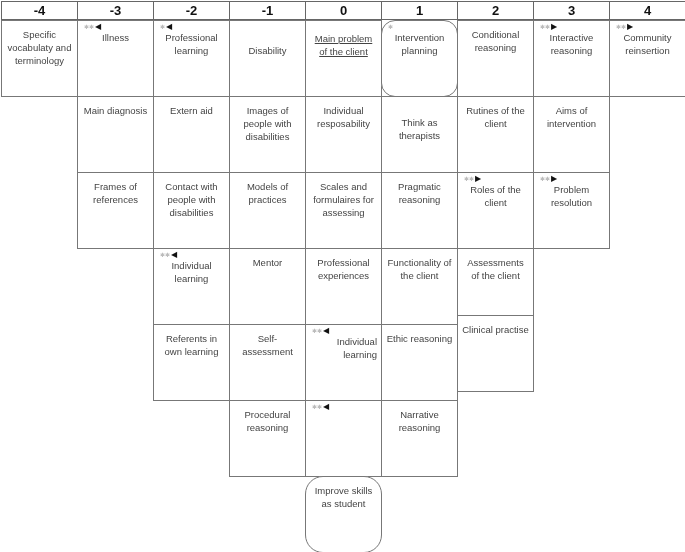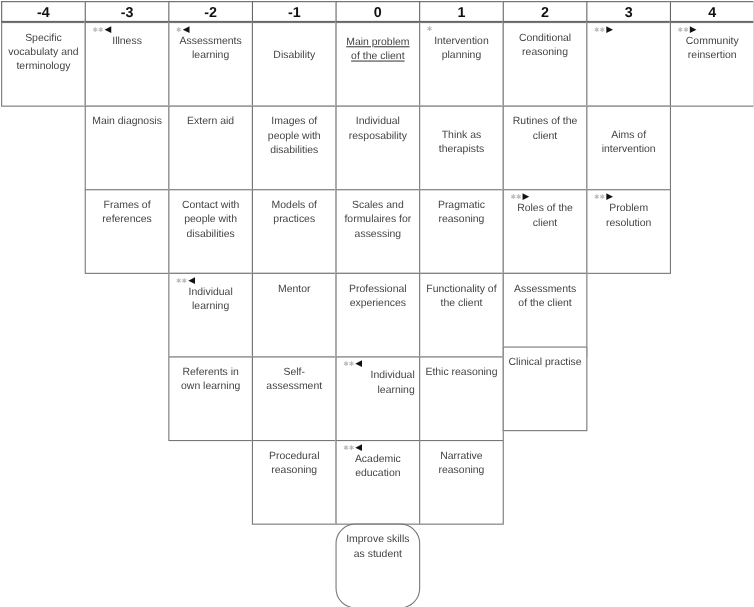--- a/index.html
+++ b/index.html
@@ -34,21 +34,21 @@
     </div>
     <div class="cell" style="left: 76px; top: 95px;">
       <div style="margin-top: 0px;">Main diagnosis</div>
     </div>
     <div class="cell" style="left: 76px; top: 171px;">
       <div style="margin-top: 0px;">Frames of references</div>
     </div>
     <div class="hdr" style="left: 152px; width: 76px;">-2</div>
     <div class="cell" style="left: 152px; top: 19px;">
       <span class="marker"><span>✱</span><span class="tri">◀</span></span>
-      <div style="margin-top: 3px;">Assessments learning</div>
+      <div style="margin-top: 3px;">Professional learning</div>
     </div>
     <div class="cell" style="left: 152px; top: 95px;">
       <div style="margin-top: 0px;">Extern aid</div>
     </div>
     <div class="cell" style="left: 152px; top: 171px;">
       <div style="margin-top: 0px;">Contact with people with disabilities</div>
     </div>
     <div class="cell" style="left: 152px; top: 247px;">
       <span class="marker"><span>✱✱</span><span class="tri">◀</span></span>
       <div style="margin-top: 3px;">Individual learning</div>
@@ -87,27 +87,26 @@
     </div>
     <div class="cell" style="left: 304px; top: 247px;">
       <div style="margin-top: 0px;">Professional experiences</div>
     </div>
     <div class="cell" style="left: 304px; top: 323px;">
       <span class="marker"><span>✱✱</span><span class="tri">◀</span></span>
       <div style="margin-top: 3px; text-align: right;">Individual learning</div>
     </div>
     <div class="cell" style="left: 304px; top: 399px;">
       <span class="marker"><span>✱✱</span><span class="tri">◀</span></span>
-      <div style="margin-top: 3px;">Academic education</div>
     </div>
     <div class="cell" style="left: 304px; top: 475px; border-radius: 18px;">
       <div style="margin-top: 0px;">Improve skills as student</div>
     </div>
     <div class="hdr" style="left: 380px; width: 76px;">1</div>
-    <div class="cell" style="left: 380px; top: 19px;">
+    <div class="cell" style="left: 380px; top: 19px; border-radius: 14px;">
       <span class="marker"><span>✱</span></span>
       <div style="margin-top: 3px;">Intervention planning</div>
     </div>
     <div class="cell" style="left: 380px; top: 95px;">
       <div style="margin-top: 12px;">Think as therapists</div>
     </div>
     <div class="cell" style="left: 380px; top: 171px;">
       <div style="margin-top: 0px;">Pragmatic reasoning</div>
     </div>
     <div class="cell" style="left: 380px; top: 247px;">
@@ -132,23 +131,24 @@
     </div>
     <div class="cell" style="left: 456px; top: 247px;">
       <div style="margin-top: 0px;">Assessments of the client</div>
     </div>
     <div class="cell" style="left: 456px; top: 314px;">
       <div style="margin-top: 0px;">Clinical practise</div>
     </div>
     <div class="hdr" style="left: 532px; width: 76px;">3</div>
     <div class="cell" style="left: 532px; top: 19px;">
       <span class="marker"><span>✱✱</span><span class="tri">▶</span></span>
+      <div style="margin-top: 3px;">Interactive reasoning</div>
     </div>
     <div class="cell" style="left: 532px; top: 95px;">
-      <div style="margin-top: 12px;">Aims of intervention</div>
+      <div style="margin-top: 0px;">Aims of intervention</div>
     </div>
     <div class="cell" style="left: 532px; top: 171px;">
       <span class="marker"><span>✱✱</span><span class="tri">▶</span></span>
       <div style="margin-top: 3px;">Problem resolution</div>
     </div>
     <div class="hdr last" style="left: 608px; width: 77px;">4</div>
     <div class="cell" style="left: 608px; top: 19px;">
       <span class="marker"><span>✱✱</span><span class="tri">▶</span></span>
       <div style="margin-top: 3px;">Community reinsertion</div>
     </div>

